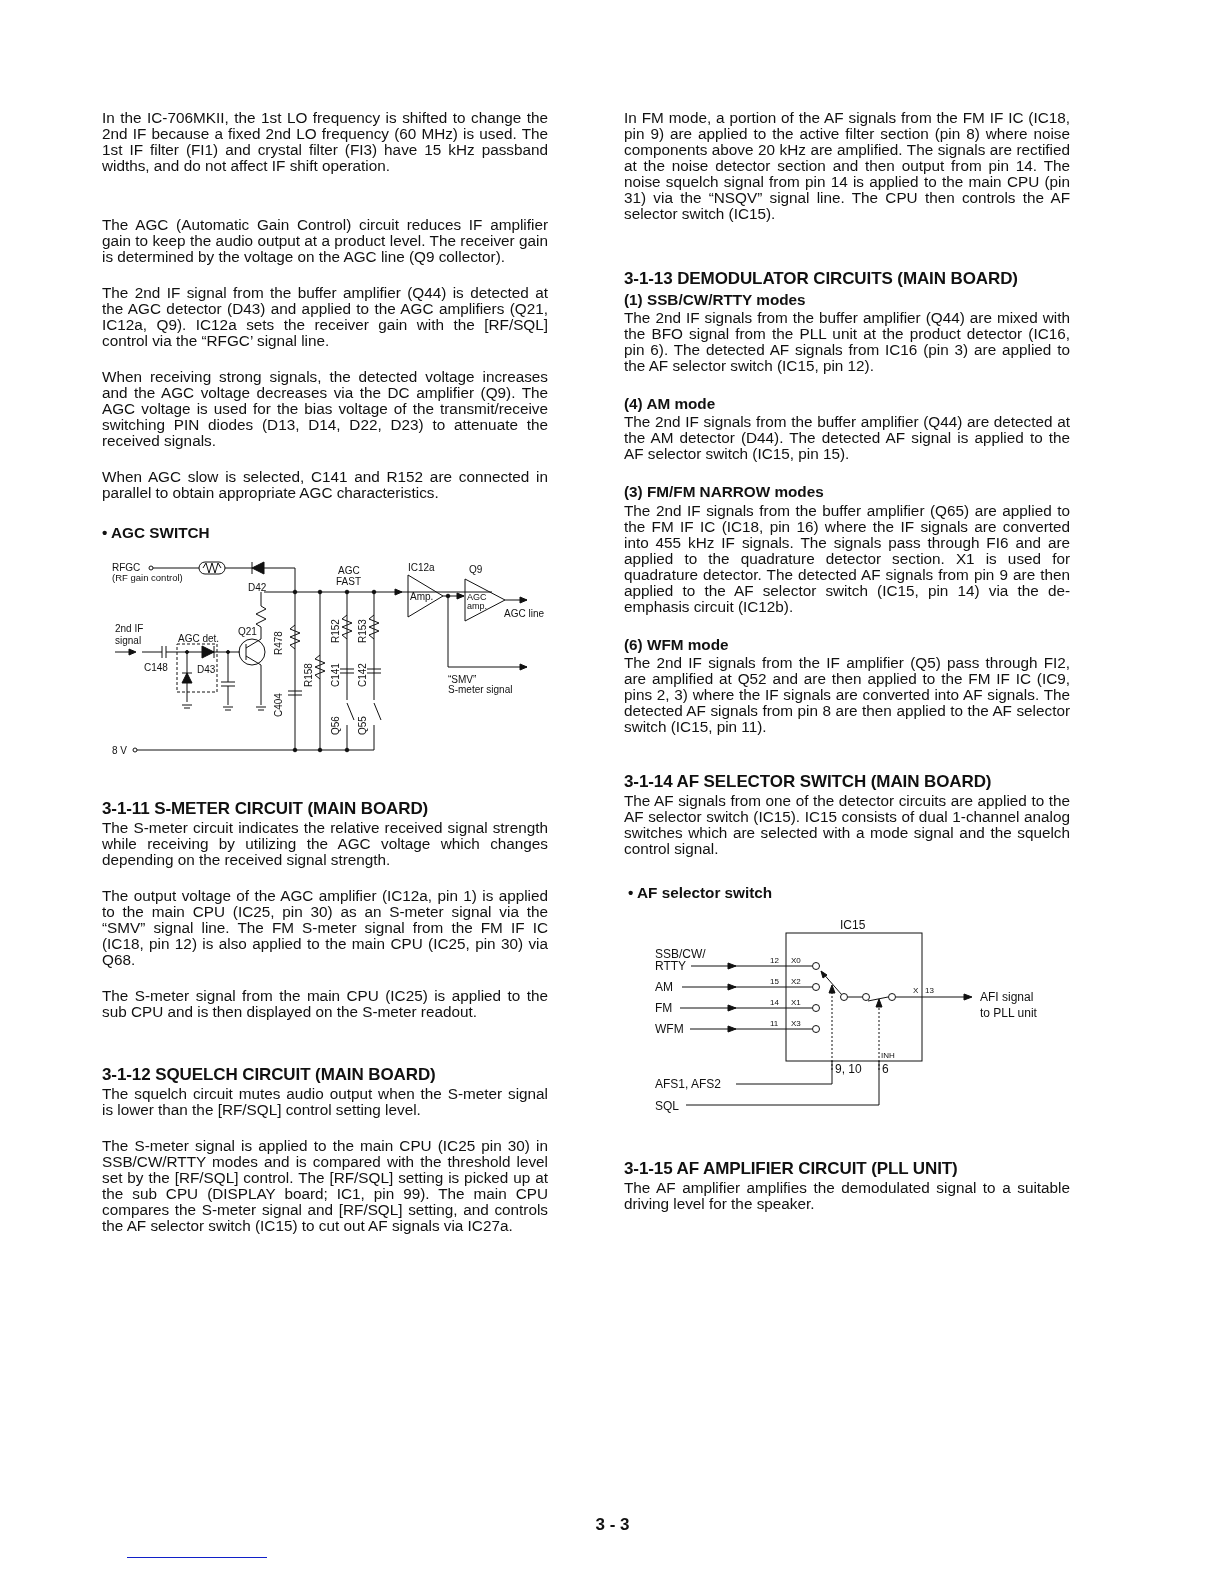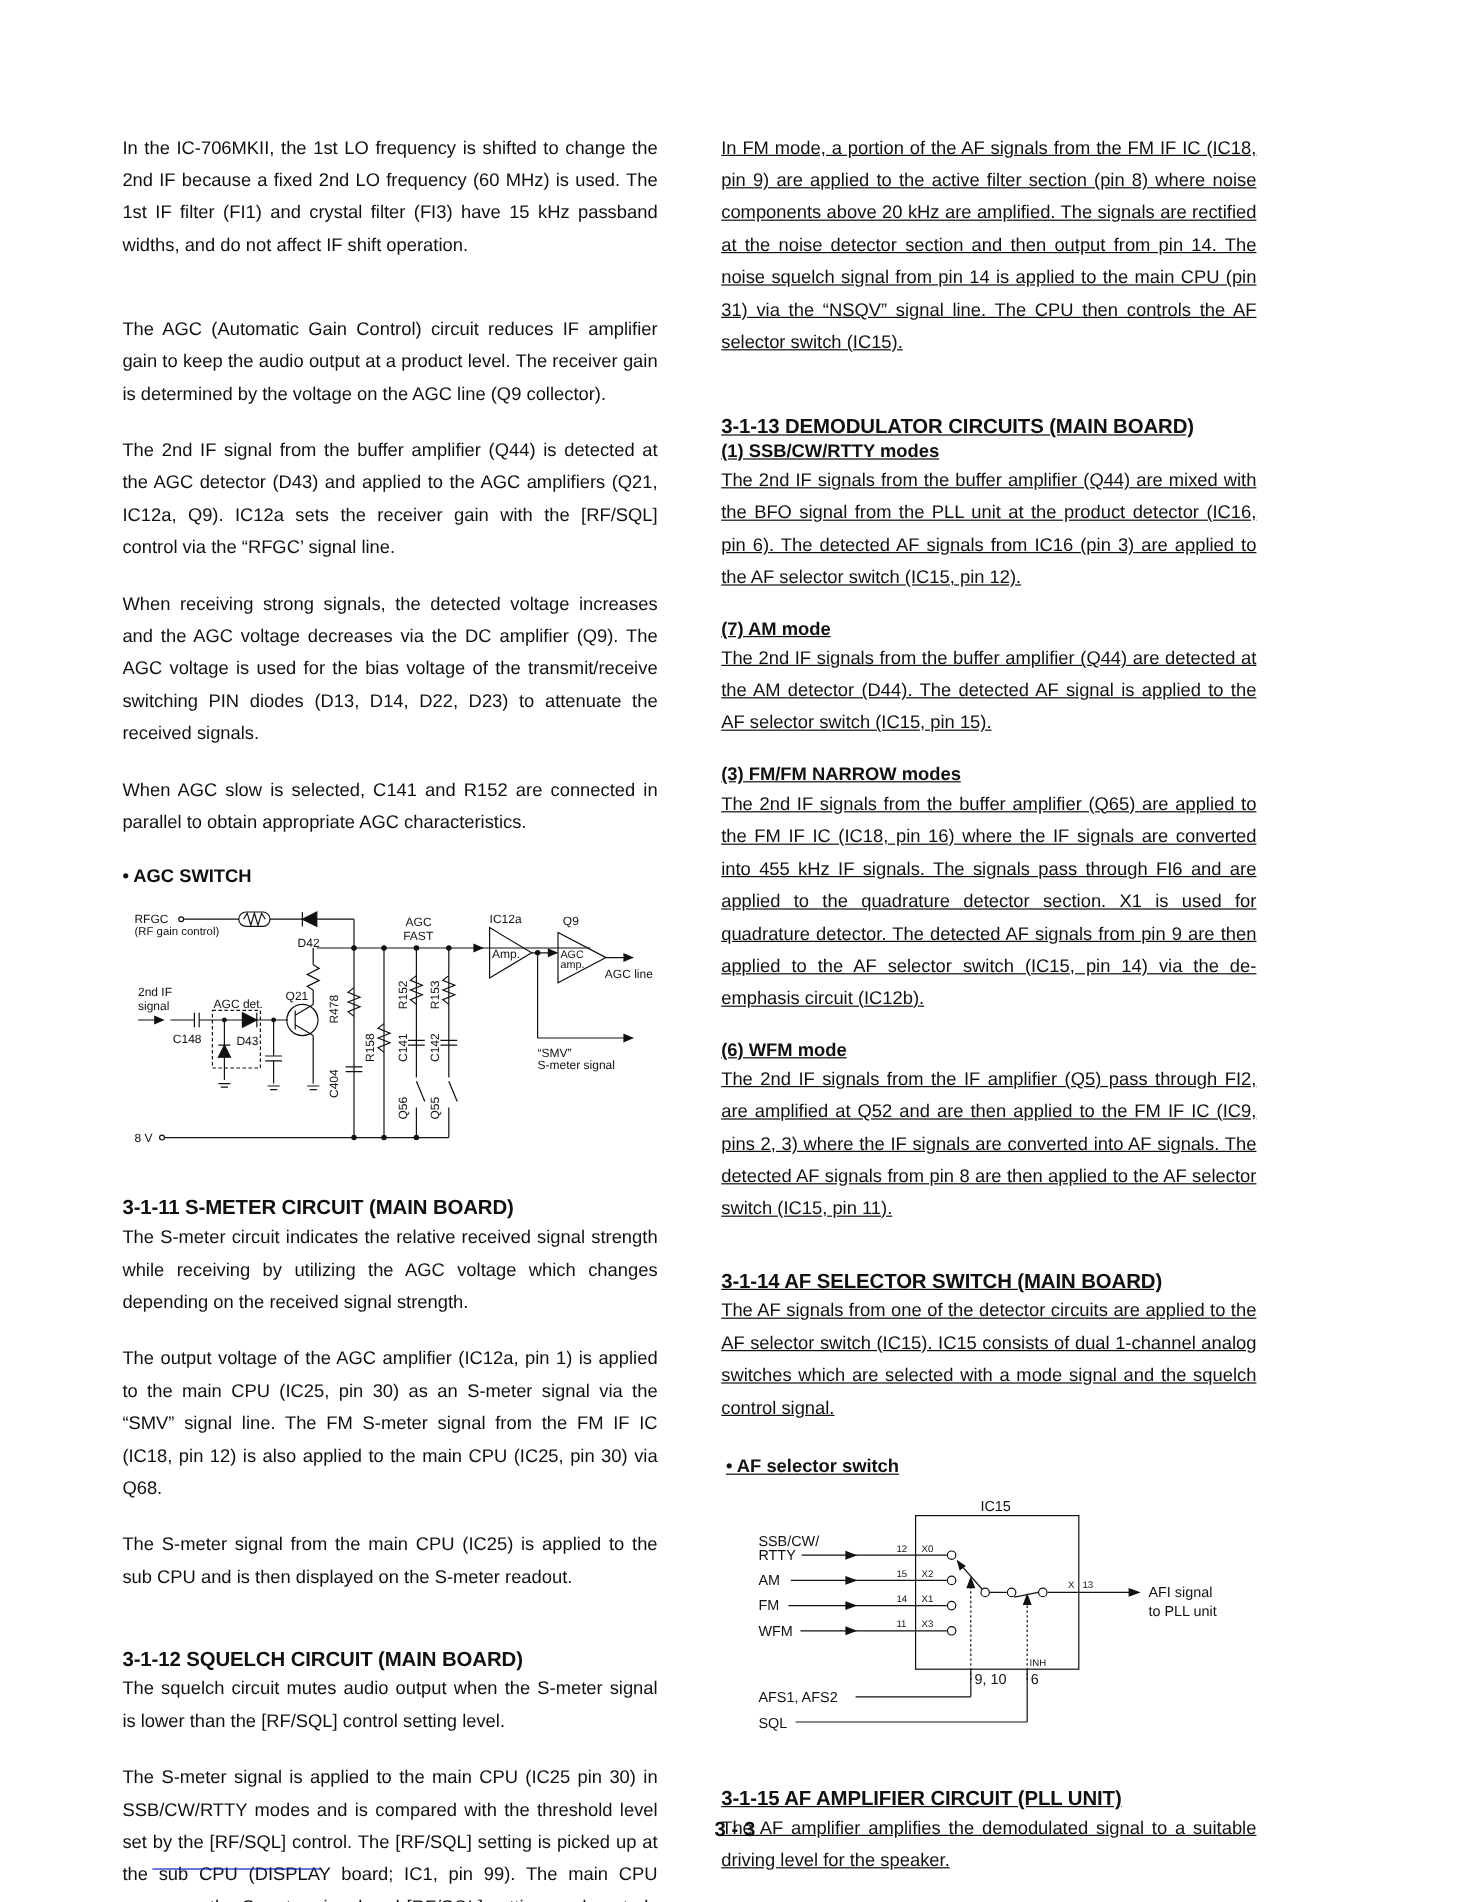--- a/index.html
+++ b/index.html
@@ -1,21 +1,21 @@
 <!DOCTYPE html>
 <html><head>
 <meta charset="utf-8">
 <style>
   html, body { margin:0; padding:0; background:#ffffff; }
   body { width:1225px; height:1585px; position:relative; overflow:hidden;
          font-family:"Liberation Sans", sans-serif; color:#111; }
   .col { position:absolute; width:446px; }
   #colL { left:102px; top:110px; }
-  #colR { left:601px; top:110px;text-decoration:underline; }
-  p { margin:0; font-size:15.3px; line-height:27px; text-align:justify; text-align-last:left; }
+  #colR { left:624px; top:110px; }
+  p { margin:0; font-size:15.3px; line-height:16px; text-align:justify; text-align-last:left; }
   .gap { height:20px; }
   .gap2 { height:30px; }
   h2 { margin:0; font-size:17px; line-height:22px; font-weight:bold; letter-spacing:-0.1px; }
   h3 { margin:0; font-size:15.3px; line-height:20.2px; font-weight:bold; }
   .bullet { font-size:15.3px; font-weight:bold; line-height:20px; margin:0; }
   svg text { font-family:"Liberation Sans", sans-serif; fill:#111; }
   .pagenum { position:absolute; left:0; width:1225px; top:1515px; text-align:center;
              font-size:17px; font-weight:bold; }
   .bluebar { position:absolute; left:127px; top:1557px; width:140px; height:1px; background:#1020c8; }
 </style>
@@ -177,21 +177,21 @@
 </div>
 
 <div class="col" id="colR">
   <p>In FM mode, a portion of the AF signals from the FM IF IC (IC18, pin 9) are applied to the active filter section (pin 8) where noise components above 20 kHz are amplified. The signals are rectified at the noise detector section and then output from pin 14. The noise squelch signal from pin 14 is applied to the main CPU (pin 31) via the “NSQV” signal line. The CPU then controls the AF selector switch (IC15).</p>
   <div style="height:46px"></div>
 
   <h2>3-1-13 DEMODULATOR CIRCUITS (MAIN BOARD)</h2>
   <h3>(1) SSB/CW/RTTY modes</h3>
   <p>The 2nd IF signals from the buffer amplifier (Q44) are mixed with the BFO signal from the PLL unit at the product detector (IC16, pin 6). The detected AF signals from IC16 (pin 3) are applied to the AF selector switch (IC15, pin 12).</p>
   <div class="gap"></div>
-  <h3>(7) AM mode</h3>
+  <h3>(4) AM mode</h3>
   <p>The 2nd IF signals from the buffer amplifier (Q44) are detected at the AM detector (D44). The detected AF signal is applied to the AF selector switch (IC15, pin 15).</p>
   <div class="gap"></div>
   <h3>(3) FM/FM NARROW modes</h3>
   <p>The 2nd IF signals from the buffer amplifier (Q65) are applied to the FM IF IC (IC18, pin 16) where the IF signals are converted into 455 kHz IF signals. The signals pass through FI6 and are applied to the quadrature detector section. X1 is used for quadrature detector. The detected AF signals from pin 9 are then applied to the AF selector switch (IC15, pin 14) via the de-emphasis circuit (IC12b).</p>
   <div class="gap"></div>
   <h3>(6) WFM mode</h3>
   <p>The 2nd IF signals from the IF amplifier (Q5) pass through FI2, are amplified at Q52 and are then applied to the FM IF IC (IC9, pins 2, 3) where the IF signals are converted into AF signals. The detected AF signals from pin 8 are then applied to the AF selector switch (IC15, pin 11).</p>
   <div style="height:36px"></div>
 
   <h2>3-1-14 AF SELECTOR SWITCH (MAIN BOARD)</h2>

